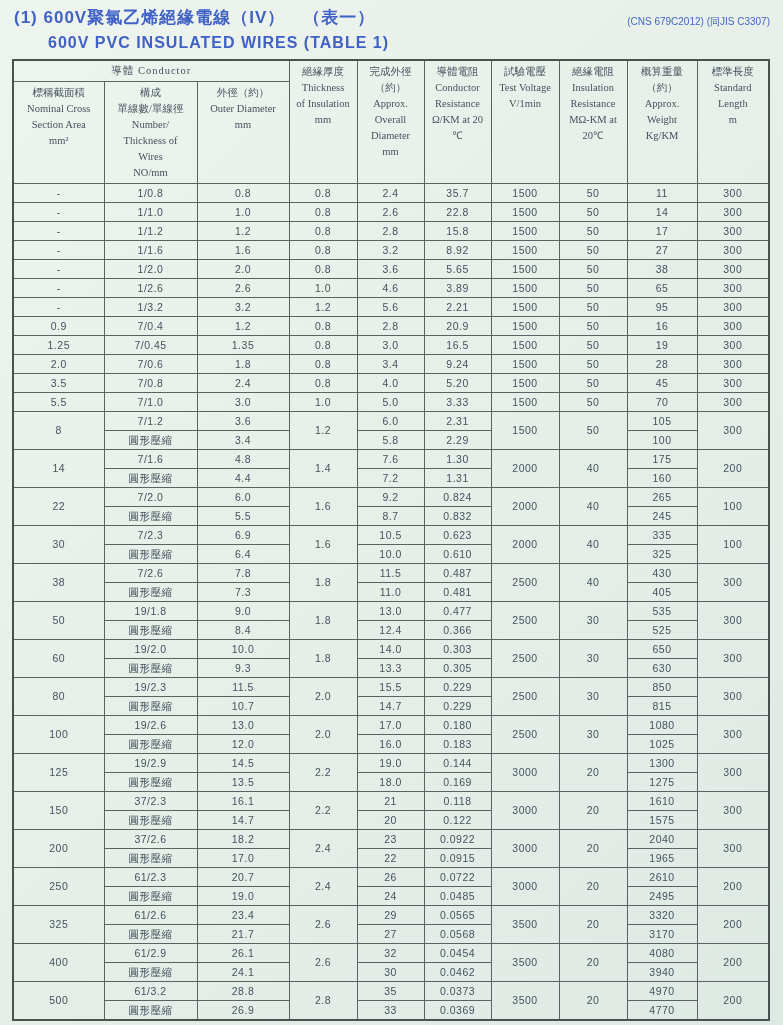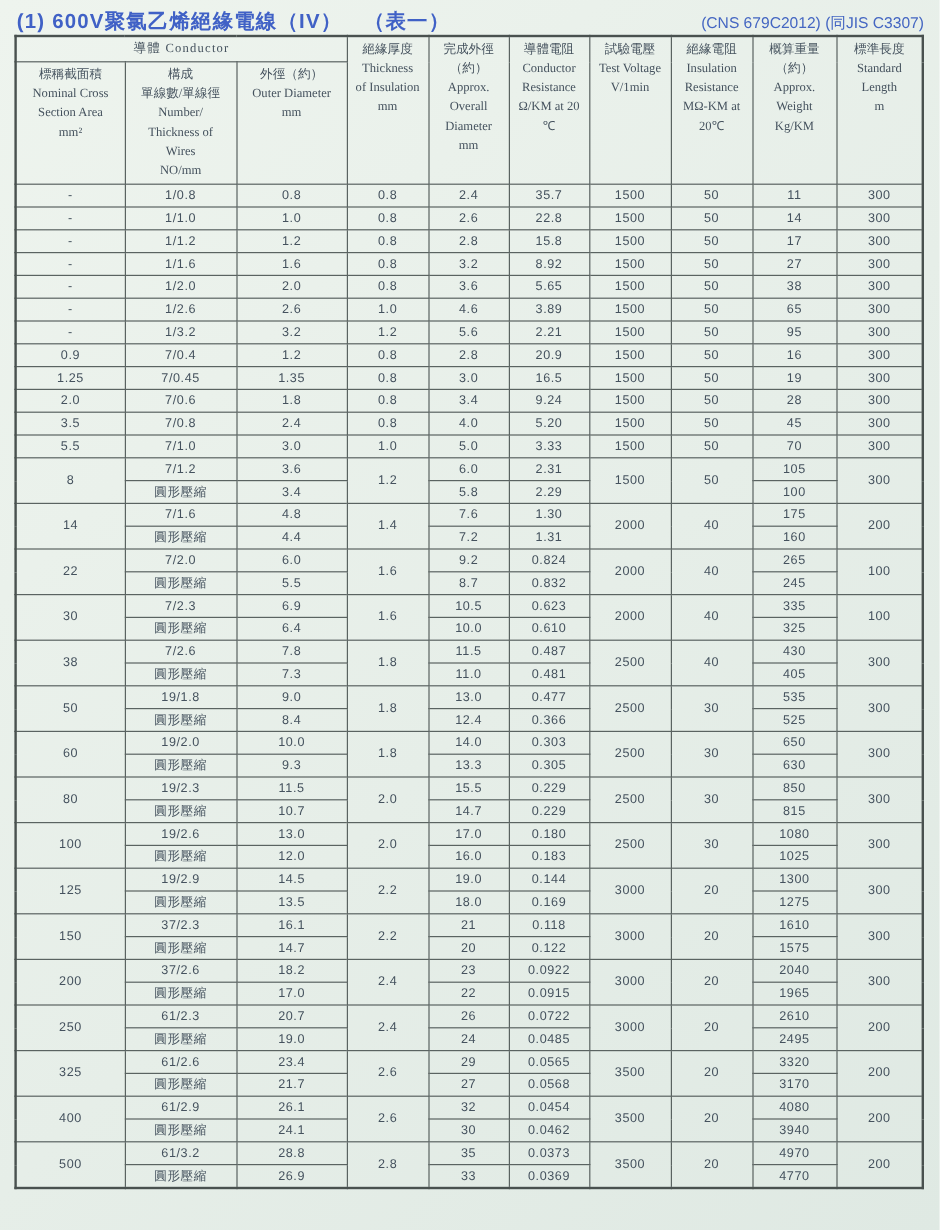--- a/index.html
+++ b/index.html
@@ -4,26 +4,26 @@
 <style>
   html,body { margin:0; padding:0; }
   body {
     width:783px; height:1025px;
     background: linear-gradient(135deg,#eef4ee 0%, #e6eee8 55%, #dfe9e3 100%);
     font-family:"Liberation Sans", sans-serif;
     color:#45525e;
     overflow:hidden;
   }
   .page { padding:6px 13px 0 12px; }
-  .title-row { display:flex; justify-content:space-between; align-items:center; }
+  .title-row { display:flex; justify-content:space-between; align-items:flex-end; }
   .title-zh {
     color:#4061c6; font-size:17px; font-weight:bold; letter-spacing:1px;
     padding-left:2px; white-space:nowrap;
   }
-  .std-note { color:#4466c2; font-size:13px; padding-top:3px; white-space:nowrap; }
+  .std-note { color:#4466c2; font-size:10px; padding-top:3px; white-space:nowrap; }
   .title-en {
     color:#4061c6; font-size:16px; font-weight:bold; letter-spacing:1px;
     margin:5px 0 7px 36px;
   }
   table.wire {
     border-collapse:collapse; table-layout:fixed; width:757px;
     border:2px solid #49514f;
   }
   table.wire th, table.wire td {
     border:1px solid #5a6361;
@@ -44,20 +44,21 @@
   }
 </style>
 </head>
 <body>
 
 <div class="page">
   <div class="title-row">
     <div class="title-zh">(1) 600V聚氯乙烯絕緣電線（IV）　（表一）</div>
     <div class="std-note">(CNS 679C2012) (同JIS C3307)</div>
   </div>
+  <div class="title-en">600V PVC INSULATED WIRES (TABLE 1)</div>
 
   <table class="wire">
     <colgroup>
       <col style="width:91px">
         <col style="width:93px">
         <col style="width:92px">
       <col style="width:68px">
         <col style="width:67px">
         <col style="width:67px">
       <col style="width:68px">

